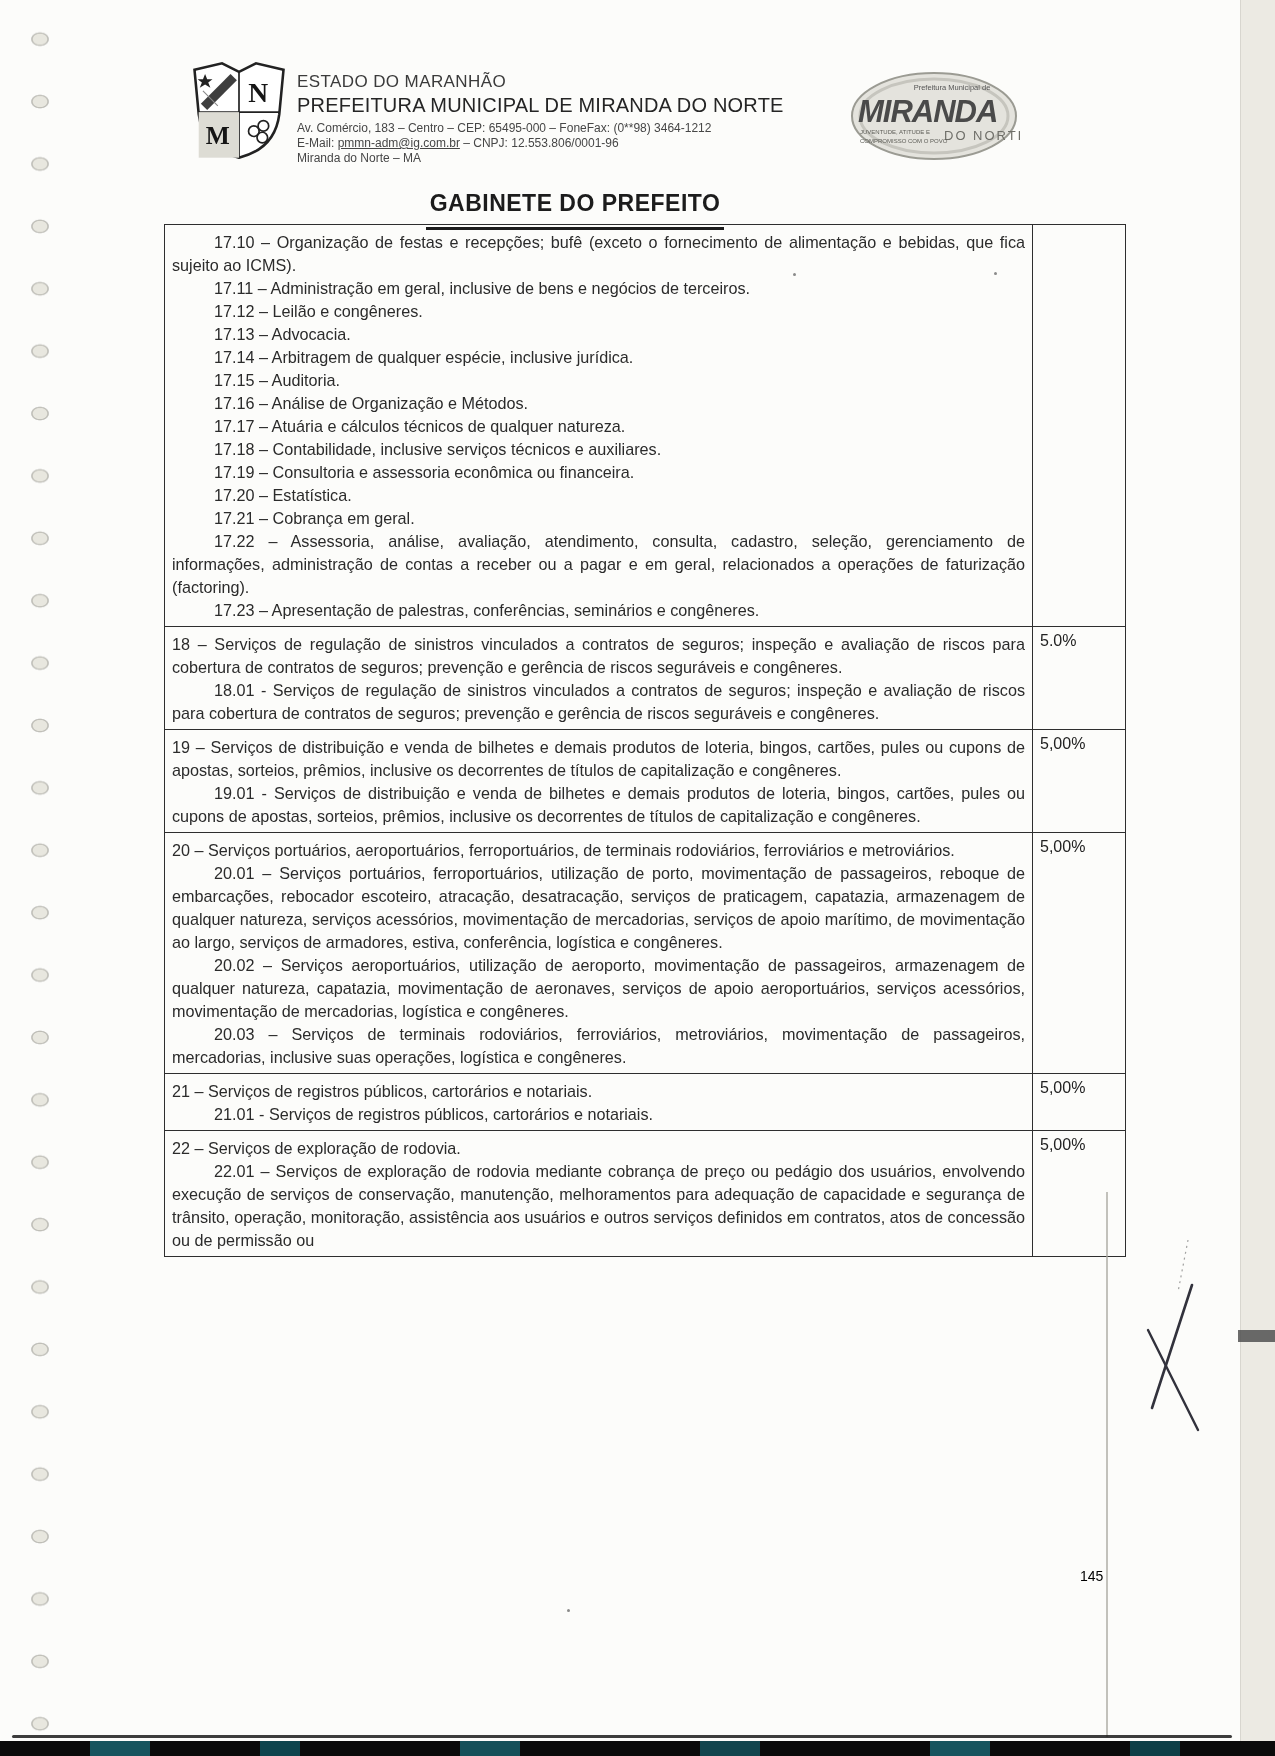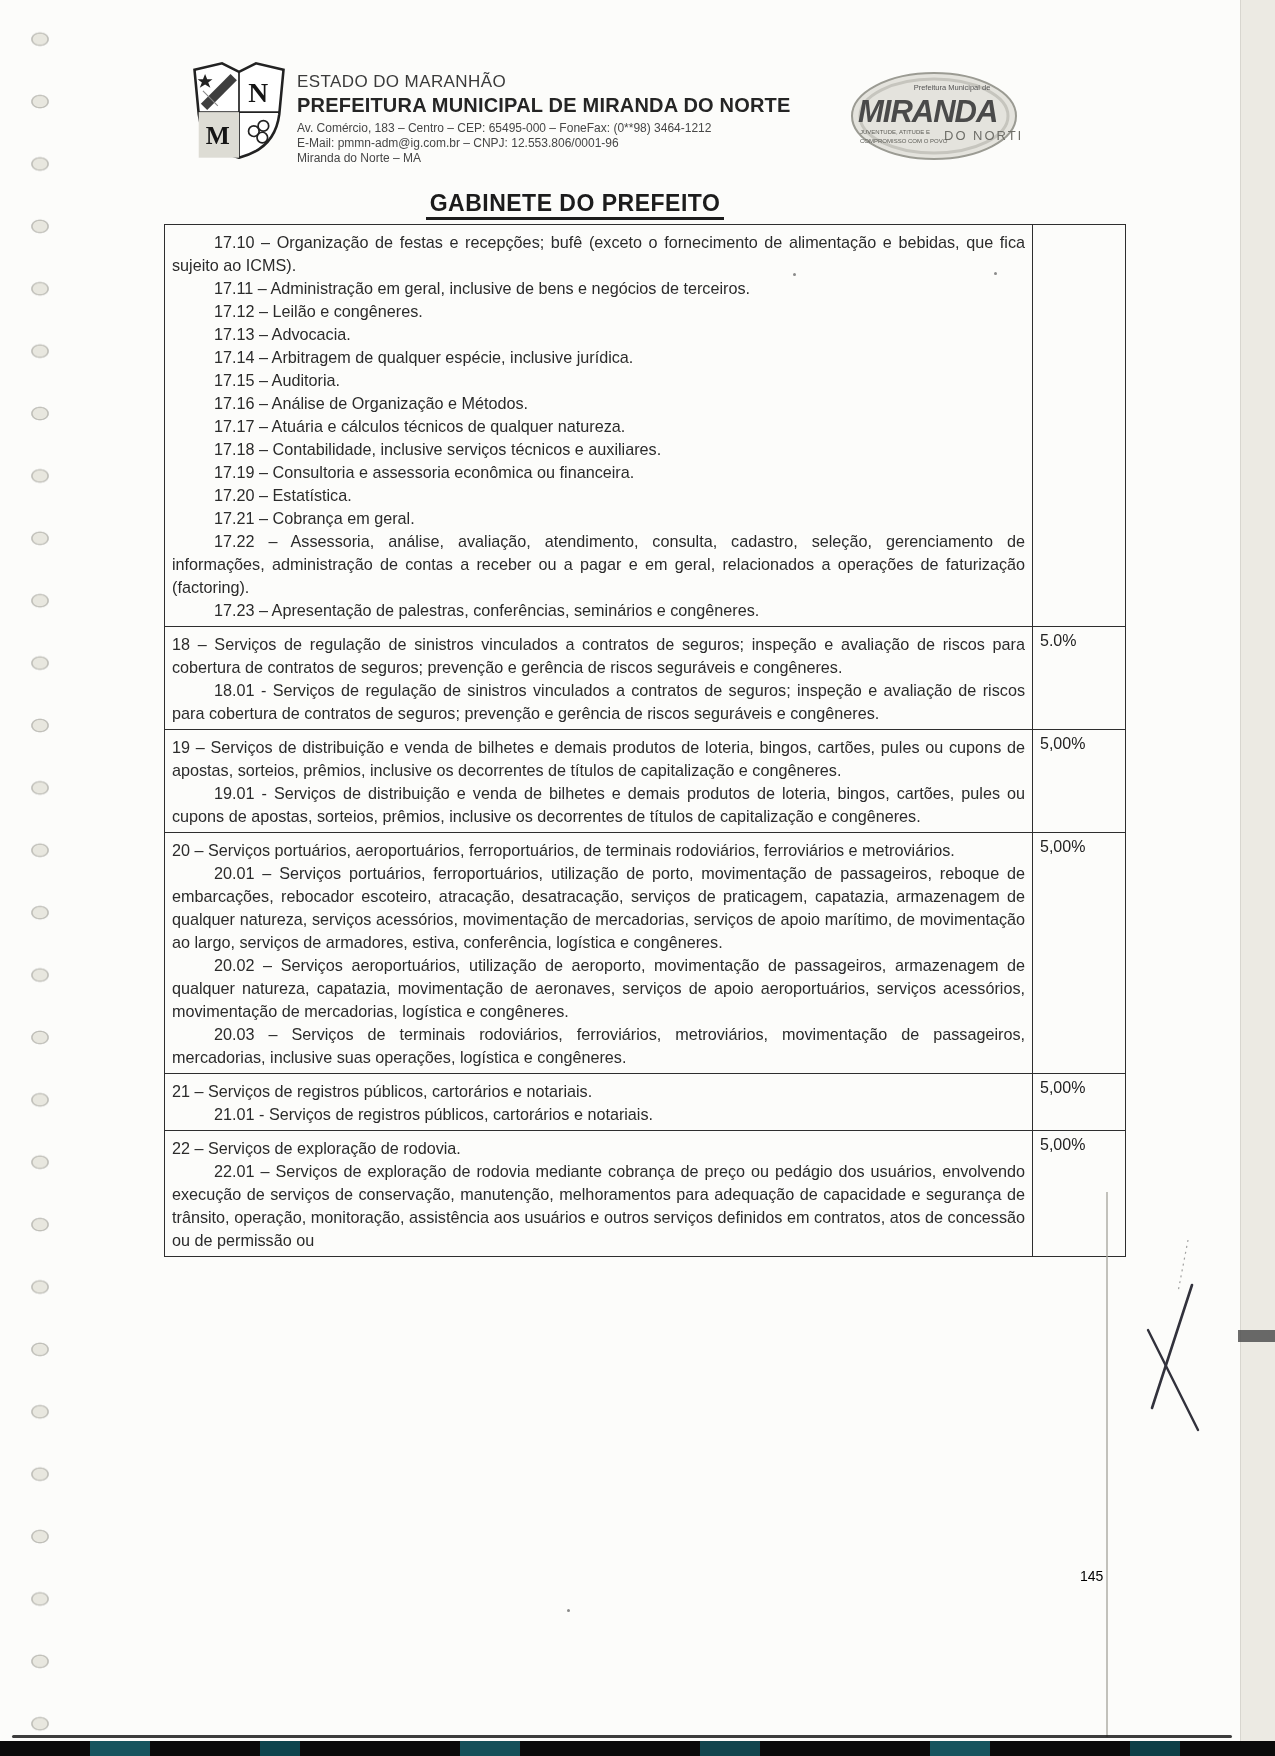--- a/index.html
+++ b/index.html
@@ -49,28 +49,28 @@
       #0b0b0b 760px 930px,#17545e 930px 990px,#0b0b0b 990px 1130px,#0e3f47 1130px 1180px,
       #0b0b0b 1180px 1275px);
   }
   
   .crest{position:absolute;left:186px;top:58px;width:106px;height:104px;}
   .stamp{position:absolute;left:848px;top:66px;width:172px;height:100px;}
   .head-text{
     position:absolute;left:297px;top:72px;width:556px;text-align:left;color:#3b3b3b;
   }
   .head-state{font-size:17px;letter-spacing:.4px;margin-bottom:2px;}
-  .head-muni{font-size:20px;font-weight:bold;color:#252525;letter-spacing:.2px;margin-bottom:4px;}
+  .head-muni{font-size:20px;font-weight:normal;color:#252525;letter-spacing:.2px;margin-bottom:4px;}
   .head-small{font-size:12px;line-height:15px;color:#464646;}
-  .head-small .email{margin-top:48px;}
+  .head-small .email{text-decoration:underline;margin-top:48px;}
   
   .title-wrap{position:absolute;left:0;top:190px;width:1150px;text-align:center;}
   .page-title{
     display:inline-block;font-size:23px;font-weight:bold;color:#1c1c1c;
-    letter-spacing:.5px;border-bottom:3px solid #1c1c1c;padding:0 4px 0 4px;
+    letter-spacing:.5px;border-bottom:3px solid #1c1c1c;padding:0 4px 10px 4px;
   }
   
   .svc-table{
     position:absolute;left:164px;top:224px;
     border-collapse:collapse;table-layout:fixed;width:961px;
     color:#2b2b2b;
   }
   .svc-table td{
     border:1.6px solid #2e2e2e;vertical-align:top;padding:6px 7px 4px 7px;
   }

